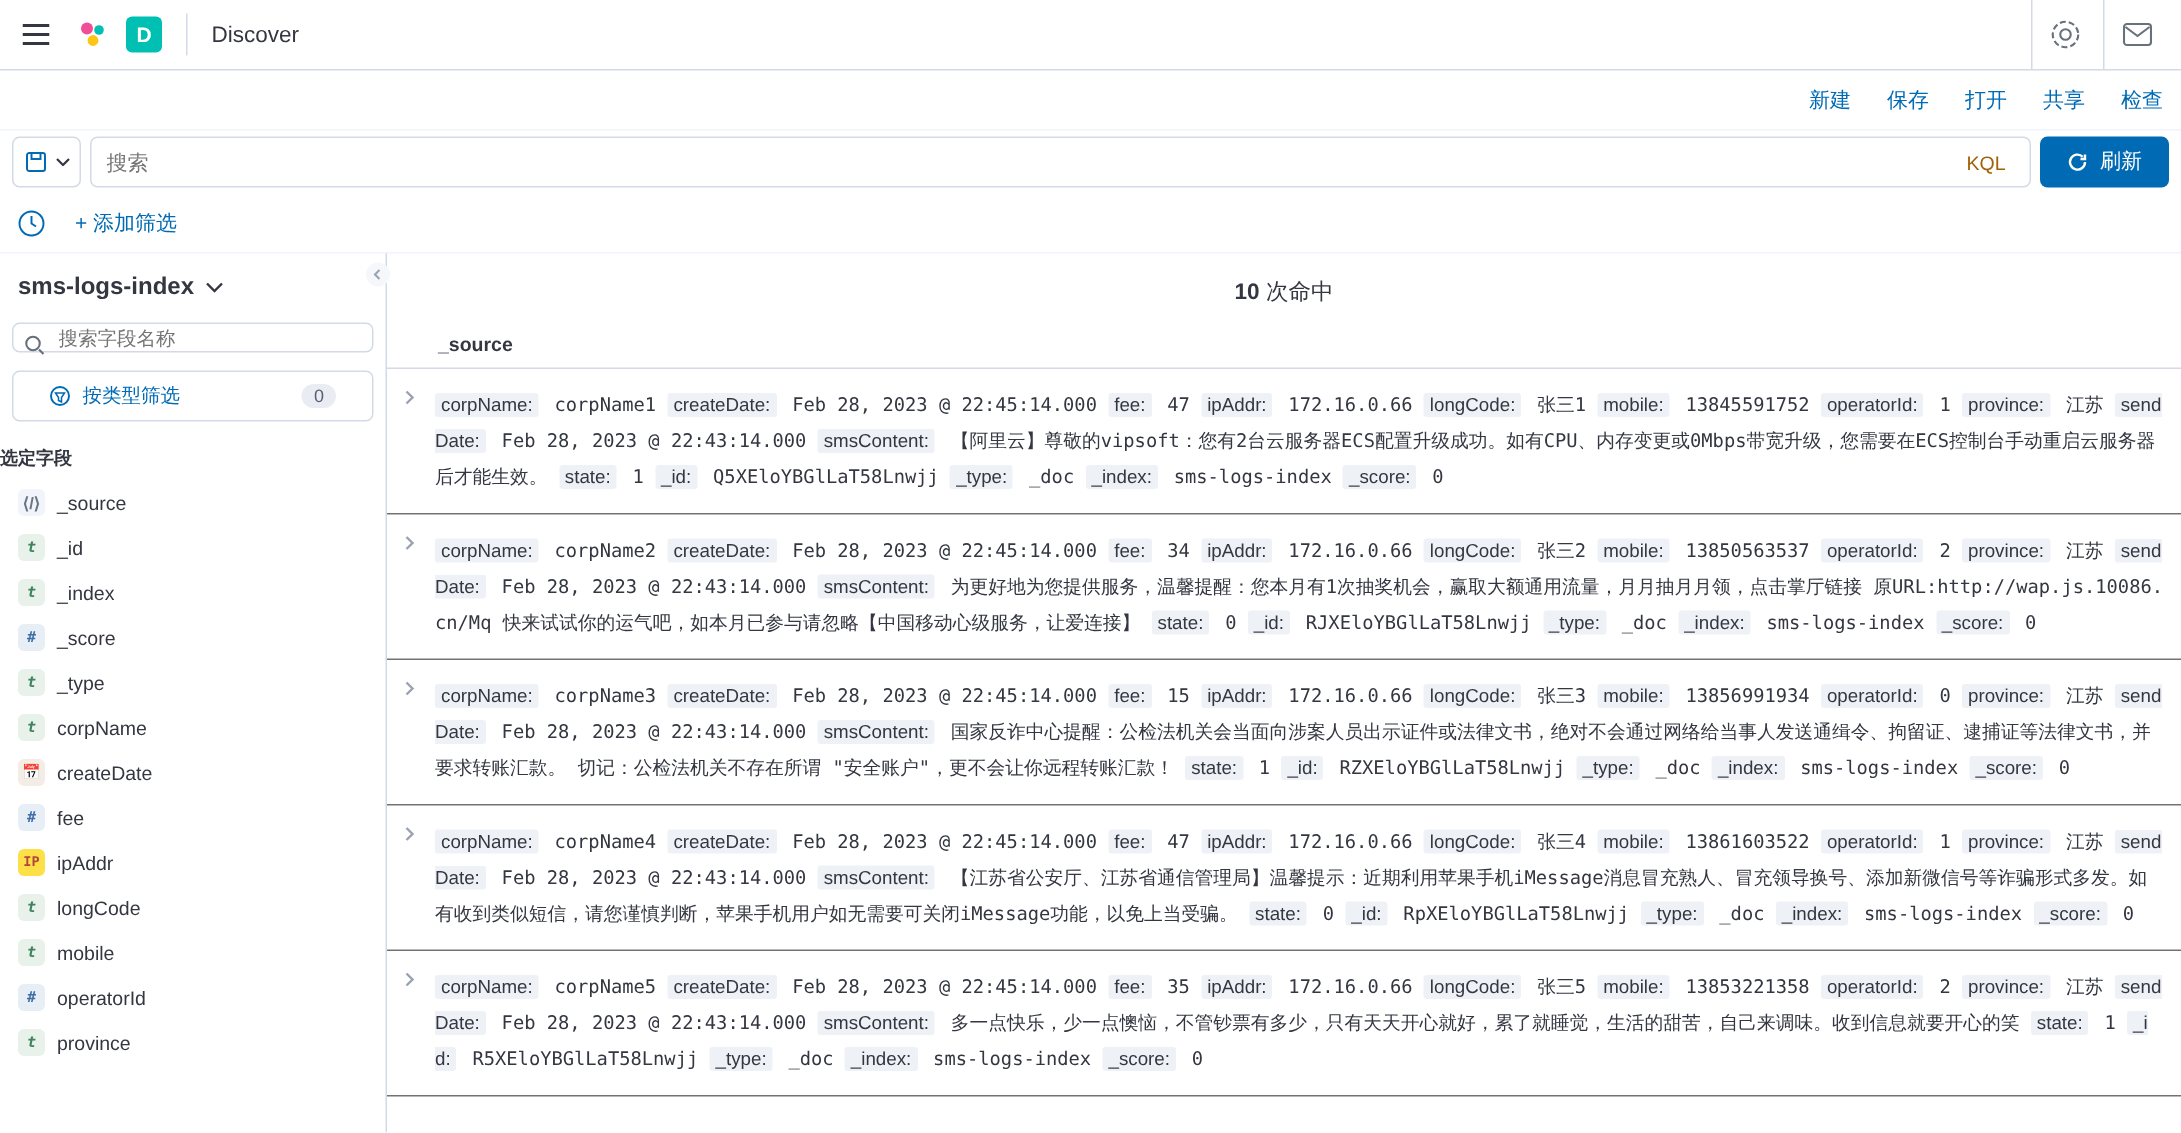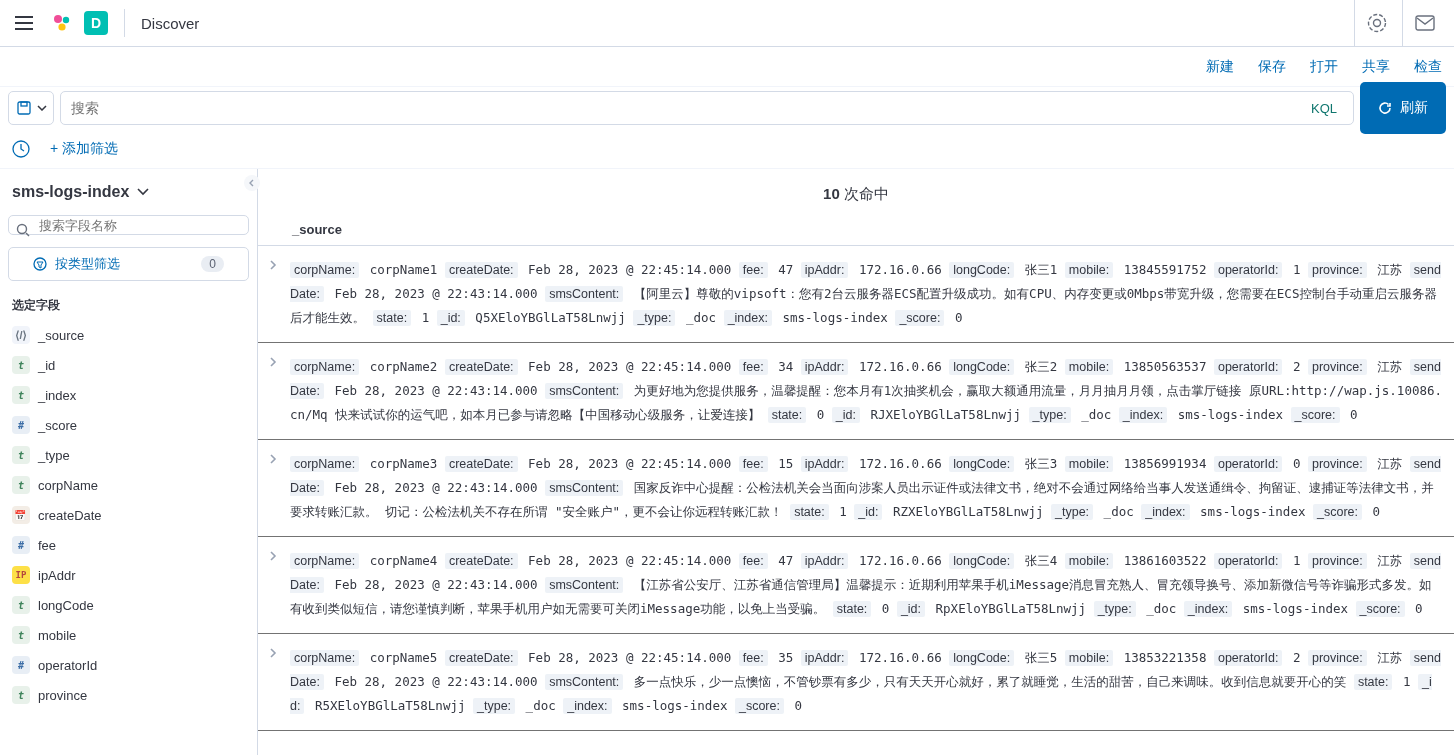--- a/index.html
+++ b/index.html
@@ -14,37 +14,37 @@
 .topbar-right { display:flex; align-items:center; gap:4px; }
 .icon-btn { width:44px; height:46px; display:flex; align-items:center; justify-content:center; border-left:1px solid #d3dae6; }
 
 .actionbar { height:40px; display:flex; align-items:center; gap:24px; padding:0 12px; border-bottom:1px solid #f1f4fa;justify-content:flex-end; }
 .actionbar a { color:#006bb4; font-size:14px; text-decoration:none; }
 
 .searchbar { height:42px; display:flex; align-items:center; padding:5px 8px; gap:6px; }
 .dropdown-btn { border:1px solid #d3dae6; border-radius:5px; height:34px; display:flex; align-items:center; padding:0 6px 0 8px; gap:6px; }
 .search-wrap { flex:1; border:1px solid #d3dae6; border-radius:5px; height:34px; display:flex; align-items:center; padding:0 10px; }
 .search-wrap input { flex:1; border:none; outline:none; font-size:14px; color:#69707d; }
-.kql { color:#0f766e; font-size:13px; padding:0 6px; }
-.refresh-btn { background:#006bb4; color:#fff; border:none; border-radius:5px; height:52px; padding:0 18px; display:flex; align-items:center; gap:8px; font-size:14px; }
+.kql { color:#a16207; font-size:13px; padding:0 6px; }
+.refresh-btn { background:#006bb4; color:#fff; border:none; border-radius:5px; height:34px; padding:0 18px; display:flex; align-items:center; gap:8px; font-size:14px; }
 
 .filterbar { height:40px; display:flex; align-items:center; padding:0 12px; gap:20px; border-bottom:1px solid #f1f4fa; }
 .filter-icon { color:#006bb4; width:18px; height:18px; display:flex; align-items:center; justify-content:center; }
 .add-filter { color:#006bb4; font-size:14px; }
 
 .main { display:flex; height:calc(100vh - 169px); }
 .sidebar { width:258px; border-right:1px solid #d3dae6; display:flex; flex-direction:column; position:relative; }
 .collapse-btn { position:absolute; right:-3px; top:6px; width:16px; height:16px; background:#f5f7fa; border-radius:50%; color:#98a2b3; display:flex; align-items:center; justify-content:center; z-index:2; }
 .index-header { padding:14px 12px 8px; display:flex; align-items:center; gap:8px; font-size:16px; font-weight:700; }
 .field-search { margin:6px 8px; position:relative; }
 .field-search input { width:100%; height:20px; border:1px solid #d3dae6; border-radius:5px; padding:0 10px 0 30px; font-size:13px; color:#69707d; outline:none; }
 .field-search .sicon { position:absolute; left:8px; top:8px; color:#69707d; }
 .type-filter { margin:6px 8px; height:34px; border:1px solid #d3dae6; border-radius:5px; display:flex; align-items:center; padding:0 24px; gap:8px; color:#006bb4; }
 .type-filter .count { margin-left:auto; background:#e9edf3; color:#5a6071; border-radius:10px; padding:1px 8px; font-size:12px; }
-.section-label { font-size:12px; font-weight:700; color:#343741; padding:10px 12px 6px; }
+.section-label { font-size:12px; font-weight:700; color:#343741; padding:10px 0 6px; }
 .field-list { flex:1; overflow-y:auto; }
 .field-item { display:flex; align-items:center; gap:8px; padding:6px 12px; font-size:13px; }
 .ftype { width:18px; height:18px; border-radius:4px; display:flex; align-items:center; justify-content:center; font-size:10px; font-weight:700; font-family:ui-monospace,Menlo,monospace; }
 .ft-source { background:#f1f4fa; color:#6a7582; font-family:inherit; font-size:11px; }
 .ft-t { background:#e8f1ea; color:#3f845c; font-style:italic; }
 .ft-n { background:#e8eef5; color:#3e6fa7; }
 .ft-ip { background:#fde047; color:#b4453e; font-size:9px; }
 .ft-d { background:#f3ede6; color:#a17c4f; }
 
 .content { flex:1; display:flex; flex-direction:column; overflow:hidden; }

